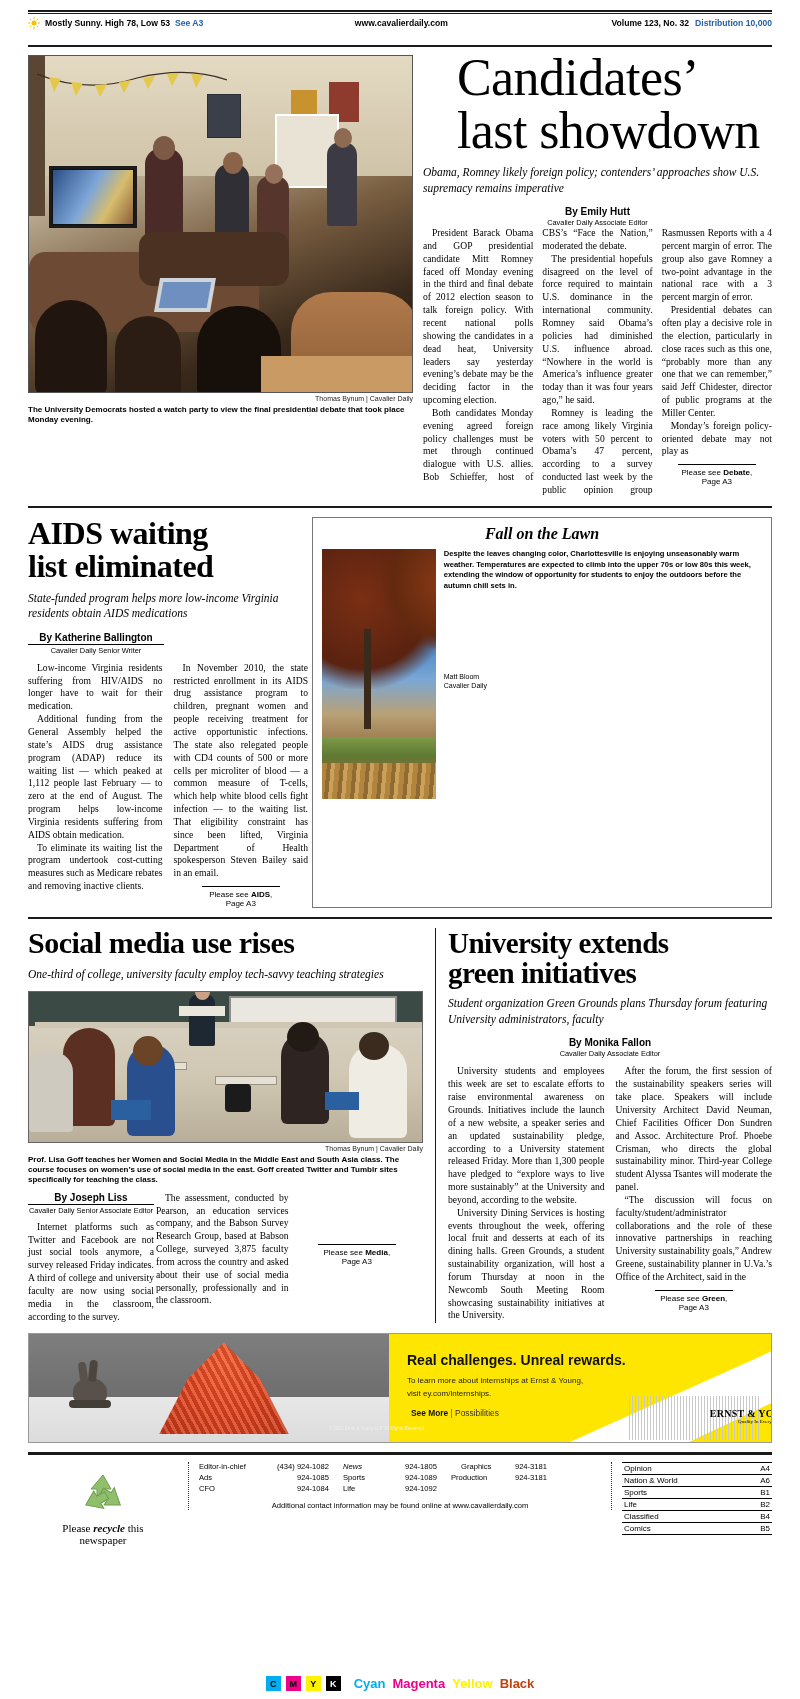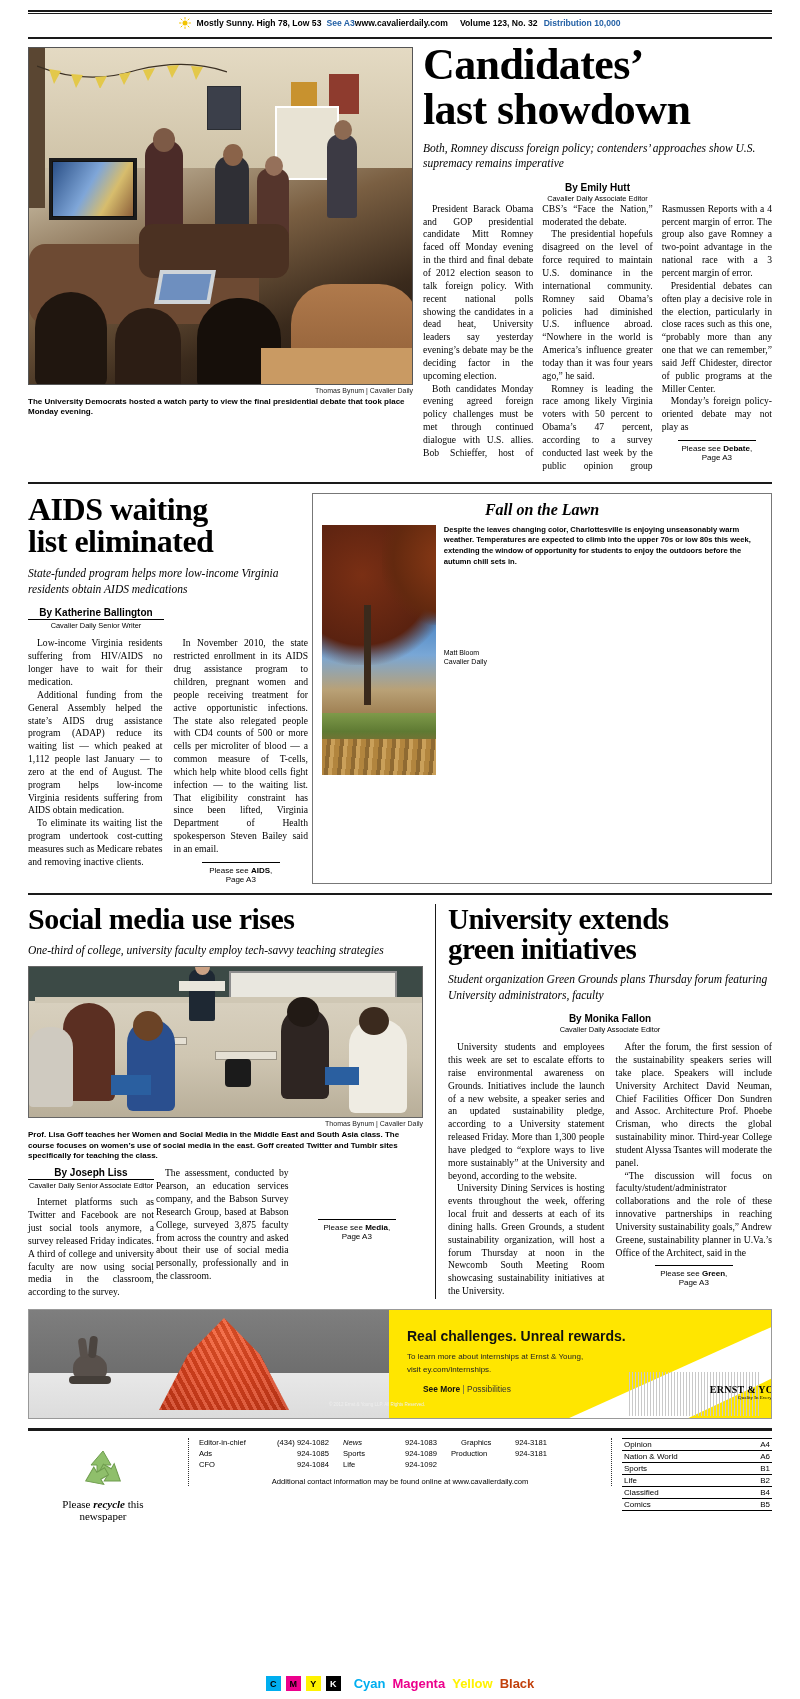--- a/index.html
+++ b/index.html
@@ -46,45 +46,45 @@
   }
 
   .rule-double {
     margin:10px 28px 0 28px;
     border-top:2.5px solid #1a1a1a;
     border-bottom:1px solid #1a1a1a;
     height:4px;
   }
   .infobar {
     margin:3px 28px 0 28px;
-    display:flex; align-items:center; justify-content:center;
+    display:flex; align-items:center; justify-content:space-between;
     font-family:"Liberation Sans", sans-serif;
     font-size:8.6px; font-weight:bold;
     border-bottom:2.5px solid #1a1a1a;
-    padding-bottom:8px;
+    padding-bottom:16px;
   }
   .infobar .left { display:flex; align-items:center; gap:5px; }
   .sun { width:12px; height:12px; }
   .blue { color:#2360a5; }
   .infobar .center { font-weight:bold; }
   .infobar .right { display:flex; gap:6px;margin-left:12px; }
 
   
   .lead { margin:8px 28px 0 28px; display:flex; gap:10px; }
   .lead-photo {
     width:385px; height:338px;
     border:1px solid #555;
     position:relative; overflow:hidden;
     background:#2a211c;
   }
   .lead-right { flex:1; }
   .hl-candidates {
     font-family:"Liberation Serif", serif;
-    font-weight:bold; font-size:44px; line-height:1.02;
-    letter-spacing:-.6px; margin-top:-4px;
+    font-weight:normal; font-size:52px; line-height:1.02;
+    letter-spacing:-.6px; margin-top:-4px;margin-left:34px;
   }
   .deck {
     font-family:"Liberation Serif", serif;
     font-style:italic; font-size:11.5px; line-height:1.35;
     margin-top:8px;
   }
   .byline-wrap { text-align:center; margin-top:10px; }
   .byline {
     font-family:"Liberation Sans", sans-serif;
     font-weight:bold; font-size:10px;
@@ -294,21 +294,21 @@
       </div>
       <div class="photo-credit">Thomas Bynum | Cavalier Daily</div>
       <div class="photo-cap">The University Democrats hosted a watch party to view the final presidential debate that took place Monday evening.</div>
     </div>
 
     <div class="lead-right">
       <div class="hl-candidates">
         <div>Candidates’</div>
         <div>last showdown</div>
       </div>
-      <div class="deck">Both, Romney discuss foreign policy; contenders’ approaches show U.S. supremacy remains imperative</div>
+      <div class="deck">Obama, Romney likely foreign policy; contenders’ approaches show U.S. supremacy remains imperative</div>
       <div class="byline-wrap">
         <div class="byline">By Emily Hutt</div>
         <div class="byline-title">Cavalier Daily Associate Editor</div>
       </div>
       <div class="cols3 bodytext">
         <p>President Barack Obama and GOP presidential candidate Mitt Romney faced off Monday evening in the third and final debate of 2012 election season to talk foreign policy. With recent national polls showing the candidates in a dead heat, University leaders say yesterday evening’s debate may be the deciding factor in the upcoming election.</p>
         <p>Both candidates Monday evening agreed foreign policy challenges must be met through continued dialogue with U.S. allies. Bob Schieffer, host of CBS’s “Face the Nation,” moderated the debate.</p>
         <p>The presidential hopefuls disagreed on the level of force required to maintain U.S. dominance in the international community. Romney said Obama’s policies had diminished U.S. influence abroad. “Nowhere in the world is America’s influence greater today than it was four years ago,” he said.</p>
         <p>Romney is leading the race among likely Virginia voters with 50 percent to Obama’s 47 percent, according to a survey conducted last week by the public opinion group Rasmussen Reports with a 4 percent margin of error. The group also gave Romney a two-point advantage in the national race with a 3 percent margin of error.</p>
         <p>Presidential debates can often play a decisive role in the election, particularly in close races such as this one, “probably more than any one that we can remember,” said Jeff Chidester, director of public programs at the Miller Center.</p>
@@ -329,21 +329,21 @@
         <div>AIDS waiting</div>
         <div>list eliminated</div>
       </div>
       <div class="deck">State-funded program helps more low-income Virginia residents obtain AIDS medications</div>
       <div class="byline-wrap" style="text-align:left;width:136px;">
         <div class="byline" style="text-align:center;border-bottom:1px solid #000;padding-bottom:1px;">By Katherine Ballington</div>
         <div class="byline-title" style="text-align:center;">Cavalier Daily Senior Writer</div>
       </div>
       <div class="cols2 bodytext">
         <p>Low-income Virginia residents suffering from HIV/AIDS no longer have to wait for their medication.</p>
-        <p>Additional funding from the General Assembly helped the state’s AIDS drug assistance program (ADAP) reduce its waiting list — which peaked at 1,112 people last January — to zero at the end of August. The program helps low-income Virginia residents suffering from AIDS obtain medication.</p>
+        <p>Additional funding from the General Assembly helped the state’s AIDS drug assistance program (ADAP) reduce its waiting list — which peaked at 1,112 people last February — to zero at the end of August. The program helps low-income Virginia residents suffering from AIDS obtain medication.</p>
         <p>To eliminate its waiting list the program undertook cost-cutting measures such as Medicare rebates and removing inactive clients.</p>
         <p>In November 2010, the state restricted enrollment in its AIDS drug assistance program to children, pregnant women and people receiving treatment for active opportunistic infections. The state also relegated people with CD4 counts of 500 or more cells per microliter of blood — a common measure of T-cells, which help white blood cells fight infection — to the waiting list. That eligibility constraint has since been lifted, Virginia Department of Health spokesperson Steven Bailey said in an email.</p>
         <div class="jump">
           <span>Please see </span><b>AIDS</b><span>, Page A3</span>
         </div>
       </div>
     </div>
 
     <div class="lawnbox">
       <div class="lawn-title">Fall on the Lawn</div>
@@ -462,21 +462,21 @@
     <div class="ph" style="left:130px;top:8px;width:130px;height:92px;background:repeating-linear-gradient(62deg,rgba(255,255,255,.16) 0 3px,rgba(0,0,0,.12) 3px 7px);clip-path:polygon(50% 0,78% 40%,100% 100%,0 100%,22% 40%);"></div>
 
     <div class="ph" style="left:360px;top:0;width:414px;height:100%;background:#ffe600;"></div>
     <div class="ph" style="left:540px;top:0;width:240px;height:100%;background:#ffffff;clip-path:polygon(100% 0,100% 100%,0 100%);"></div>
     <div class="ph" style="left:640px;top:46px;width:150px;height:64px;background:#ffe600;clip-path:polygon(100% 0,100% 100%,10% 100%);"></div>
     <div class="ph" style="left:600px;top:62px;width:130px;height:44px;background:repeating-linear-gradient(90deg,#c9c9c9 0 1px,transparent 1px 3px);"></div>
 
     <div class="ph" style="left:378px;top:18px;font-family:'Liberation Sans',sans-serif;font-weight:bold;font-size:14px;color:#111;">Real challenges. Unreal rewards.</div>
     <div class="ph" style="left:378px;top:42px;font-family:'Liberation Sans',sans-serif;font-size:8px;color:#222;">To learn more about internships at Ernst &amp; Young,</div>
     <div class="ph" style="left:378px;top:55px;font-family:'Liberation Sans',sans-serif;font-size:8px;color:#222;">visit ey.com/internships.</div>
-    <div class="ph" style="left:394px;top:74px;font-family:'Liberation Sans',sans-serif;font-size:8.4px;color:#111;">
+    <div class="ph" style="left:382px;top:74px;font-family:'Liberation Sans',sans-serif;font-size:8.4px;color:#111;">
       <b>See More</b>
       <span style="color:#555;"> | </span>
       <span style="color:#333;">Possibilities</span>
     </div>
     <div class="ph" style="left:300px;top:92px;font-family:'Liberation Sans',sans-serif;font-size:4.5px;color:#eee;">© 2012 Ernst &amp; Young LLP. All Rights Reserved.</div>
     <div class="ph" style="left:660px;top:74px;text-align:right;width:108px;">
       <div style="font-family:'Liberation Serif',serif;font-weight:bold;font-size:10px;letter-spacing:.3px;">ERNST &amp; YOUNG</div>
       <div style="font-family:'Liberation Serif',serif;font-size:5px;">Quality In Everything We Do</div>
     </div>
   </div>
@@ -496,21 +496,21 @@
         <span>Please </span><i>recycle</i><span> this</span>
       </div>
       <div class="recycle-txt">newspaper</div>
     </div>
 
     <div class="contact-col">
       <div class="contact-grid">
         <span>Editor-in-chief</span>
         <span class="num">(434) 924-1082</span>
         <span style="padding-left:14px;font-style:italic;">News</span>
-        <span class="num">924-1083</span>
+        <span class="num">924-1805</span>
         <span style="padding-left:24px;">Graphics</span>
         <span class="num">924-3181</span>
 
         <span>Ads</span>
         <span class="num">924-1085</span>
         <span style="padding-left:14px;">Sports</span>
         <span class="num">924-1089</span>
         <span style="padding-left:14px;">Production</span>
         <span class="num">924-3181</span>
 

